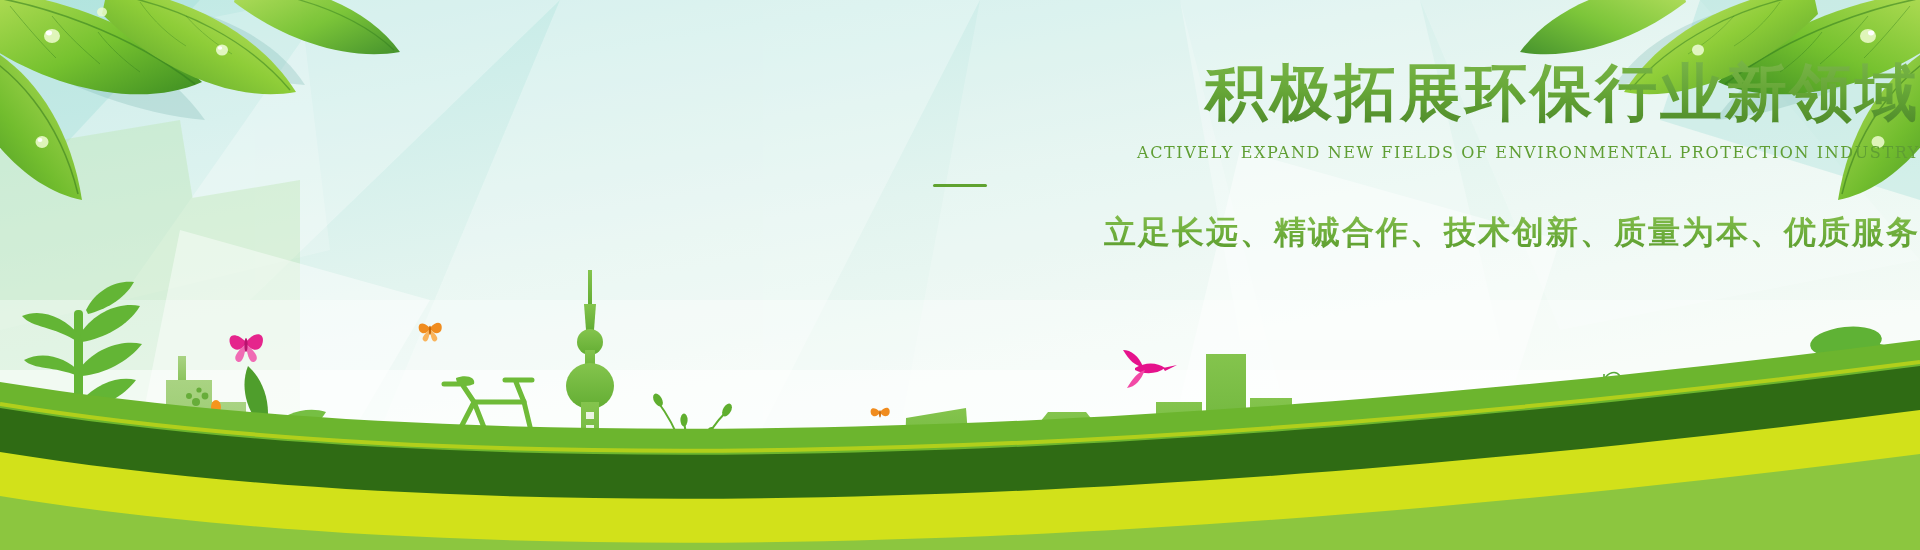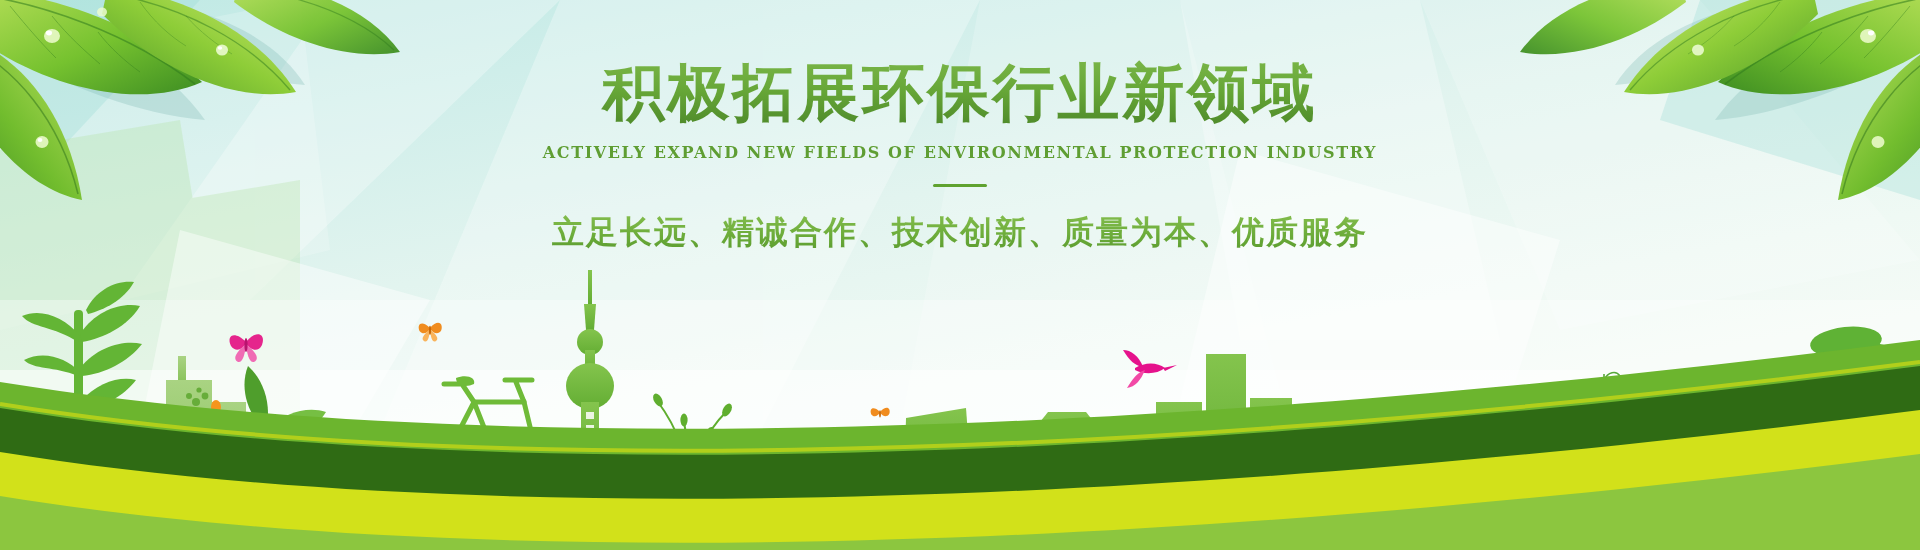--- a/index.html
+++ b/index.html
@@ -19,34 +19,34 @@
 
   
   .leaves { position:absolute; top:0; width:430px; height:230px; }
   .leaves.left  { left:-10px; }
   .leaves.right { right:-10px; transform:scaleX(-1); }
   .leaves svg { width:100%; height:100%; display:block; }
 
   
   .textblock {
     position:absolute; top:58px; left:0; right:0;
-    text-align:center; z-index:12;
+    text-align:right; z-index:12;
   }
   .headline {
     font-family:"DejaVu Serif", serif;
     font-size:62px; font-weight:700; letter-spacing:3px;
     line-height:1.12;
     background:linear-gradient(180deg,#7ab648 0%,#66a637 48%,#4e8a2a 100%);
     -webkit-background-clip:text; background-clip:text;
     color:#65a63a; -webkit-text-fill-color:transparent;
   }
   .subhead {
     margin-top:16px;
     font-family:"DejaVu Serif", serif;
-    font-size:16px; font-weight:700; letter-spacing:1.6px;
+    font-size:16px; font-weight:400; letter-spacing:1.6px;
     color:#5f9e33;
   }
   .divider {
     width:54px; height:3px; margin:22px auto 0;
     background:#5fa22f; border-radius:2px;
   }
   .tagline {
     margin-top:24px;
     font-family:"DejaVu Serif", serif;
     font-size:32px; font-weight:700; letter-spacing:2px;

